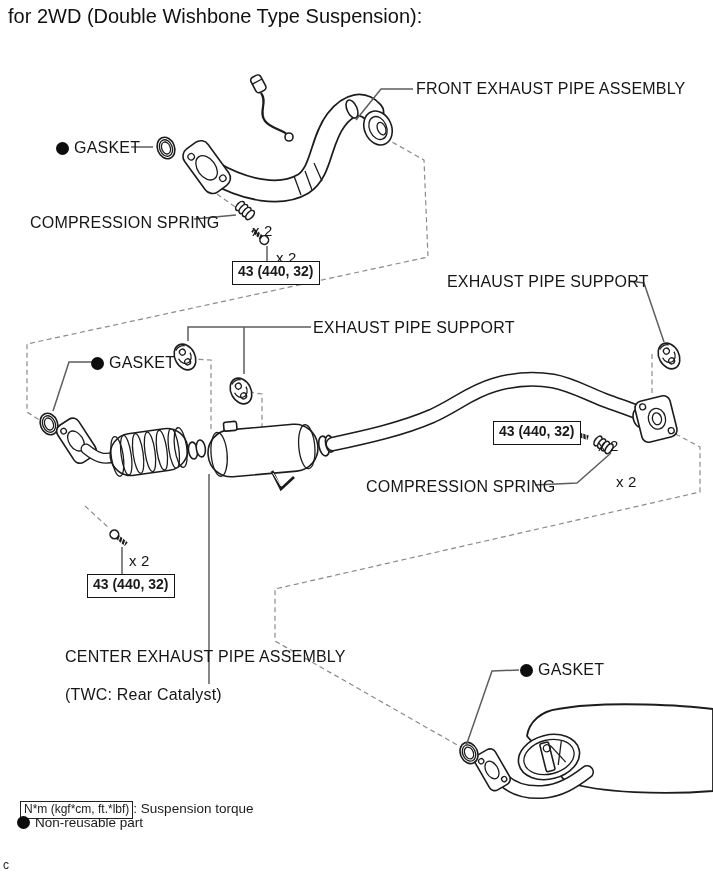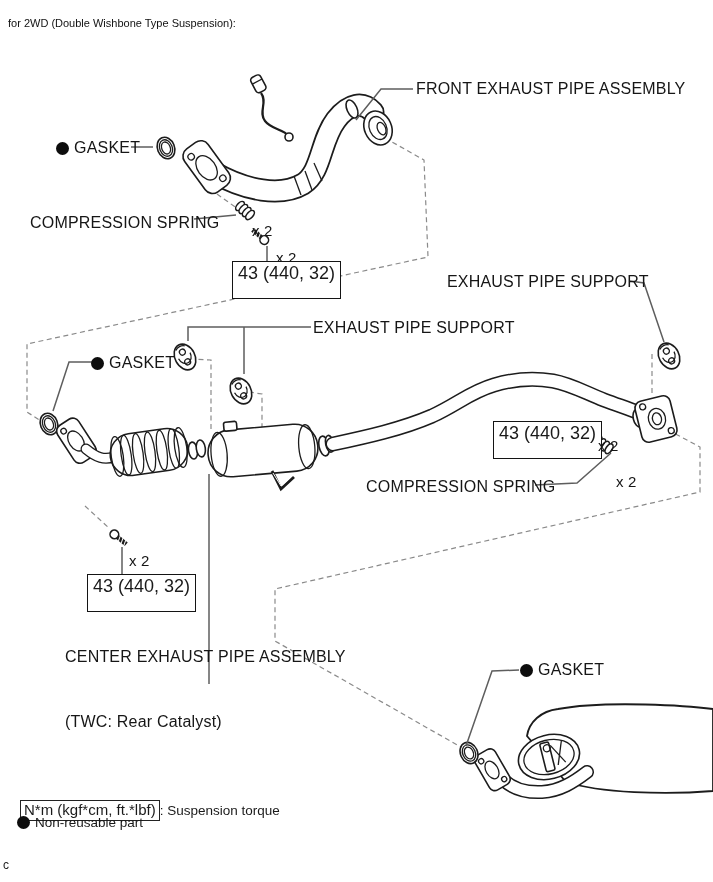--- a/index.html
+++ b/index.html
@@ -1,27 +1,27 @@
 <!DOCTYPE html>
 <html><head>
 <meta charset="utf-8">
 <style>
   html,body{margin:0;padding:0;background:#fff;}
   #page{position:relative;width:713px;height:882px;background:#fff;overflow:hidden;
         font-family:"Liberation Sans",sans-serif;color:#1a1a1a;}
   #art{position:absolute;left:0;top:0;}
   .lbl{position:absolute;font-size:16px;white-space:nowrap;color:#161616;letter-spacing:.2px;}
   .x2{font-size:15px;margin-top:25px;}
-  .title{position:absolute;font-size:11px;color:#111;white-space:nowrap;margin-top:12px;}
+  .title{position:absolute;font-size:20px;color:#111;white-space:nowrap;}
   .torque-box{position:absolute;border:1.7px solid #141414;background:#fff;
-              font-weight:normal;font-size:18px;padding:1px 5px 14px;white-space:nowrap;}
+              font-weight:bold;font-size:14px;padding:1px 5px 5px;white-space:nowrap;}
   .dot{display:inline-block;width:13px;height:13px;border-radius:50%;
        background:#0d0d0d;margin-right:5px;vertical-align:-2px;}
   .legend-line{position:absolute;font-size:13.5px;white-space:nowrap;}
-  .torque-unit{border:1.4px solid #222;padding:0 3px 1.5px;font-size:15px;}
+  .torque-unit{border:1.4px solid #222;padding:0 3px 1.5px;font-size:12px;}
   .page-note{position:absolute;font-size:12px;color:#222;}
   svg .part{fill:#fff;stroke:#1c1c1c;stroke-width:1.6;}
   svg .ln{fill:none;stroke:#1c1c1c;stroke-width:1.3;}
   svg .dash{fill:none;stroke:#8a8a8a;stroke-width:1.2;stroke-dasharray:5 3.5;}
   svg .leader{fill:none;stroke:#5e5e5e;stroke-width:1.5;}
   svg .wire{fill:none;stroke:#1c1c1c;stroke-width:2.2;}
 </style>
 </head>
 <body>
 
@@ -216,21 +216,21 @@
 
   <div class="torque-box" style="left:493px;top:421px">43 (440, 32)</div>
   <div class="lbl x2" style="left:598px;top:412px">x 2</div>
   <div class="lbl x2" style="left:616px;top:448px">x 2</div>
   <div class="lbl" style="left:366px;top:478px">COMPRESSION SPRING</div>
 
   <div class="lbl x2" style="left:129px;top:527px">x 2</div>
   <div class="torque-box" style="left:87px;top:574px">43 (440, 32)</div>
 
   <div class="lbl" style="left:65px;top:648px">CENTER EXHAUST PIPE ASSEMBLY</div>
-  <div class="lbl" style="left:65px;top:713px">(TWC: Rear Catalyst)</div>
+  <div class="lbl" style="left:65px;top:686px">(TWC: Rear Catalyst)</div>
 
   <div class="lbl" style="left:520px;top:661px">
     <span class="dot"></span><span>GASKET</span>
   </div>
 
   <div class="legend-line" style="left:20px;top:801px">
     <span class="torque-unit">N*m (kgf*cm, ft.*lbf)</span><span>: Suspension torque</span>
   </div>
   <div class="legend-line" style="left:17px;top:815px">
     <span class="dot"></span><span>Non-reusable part</span>

